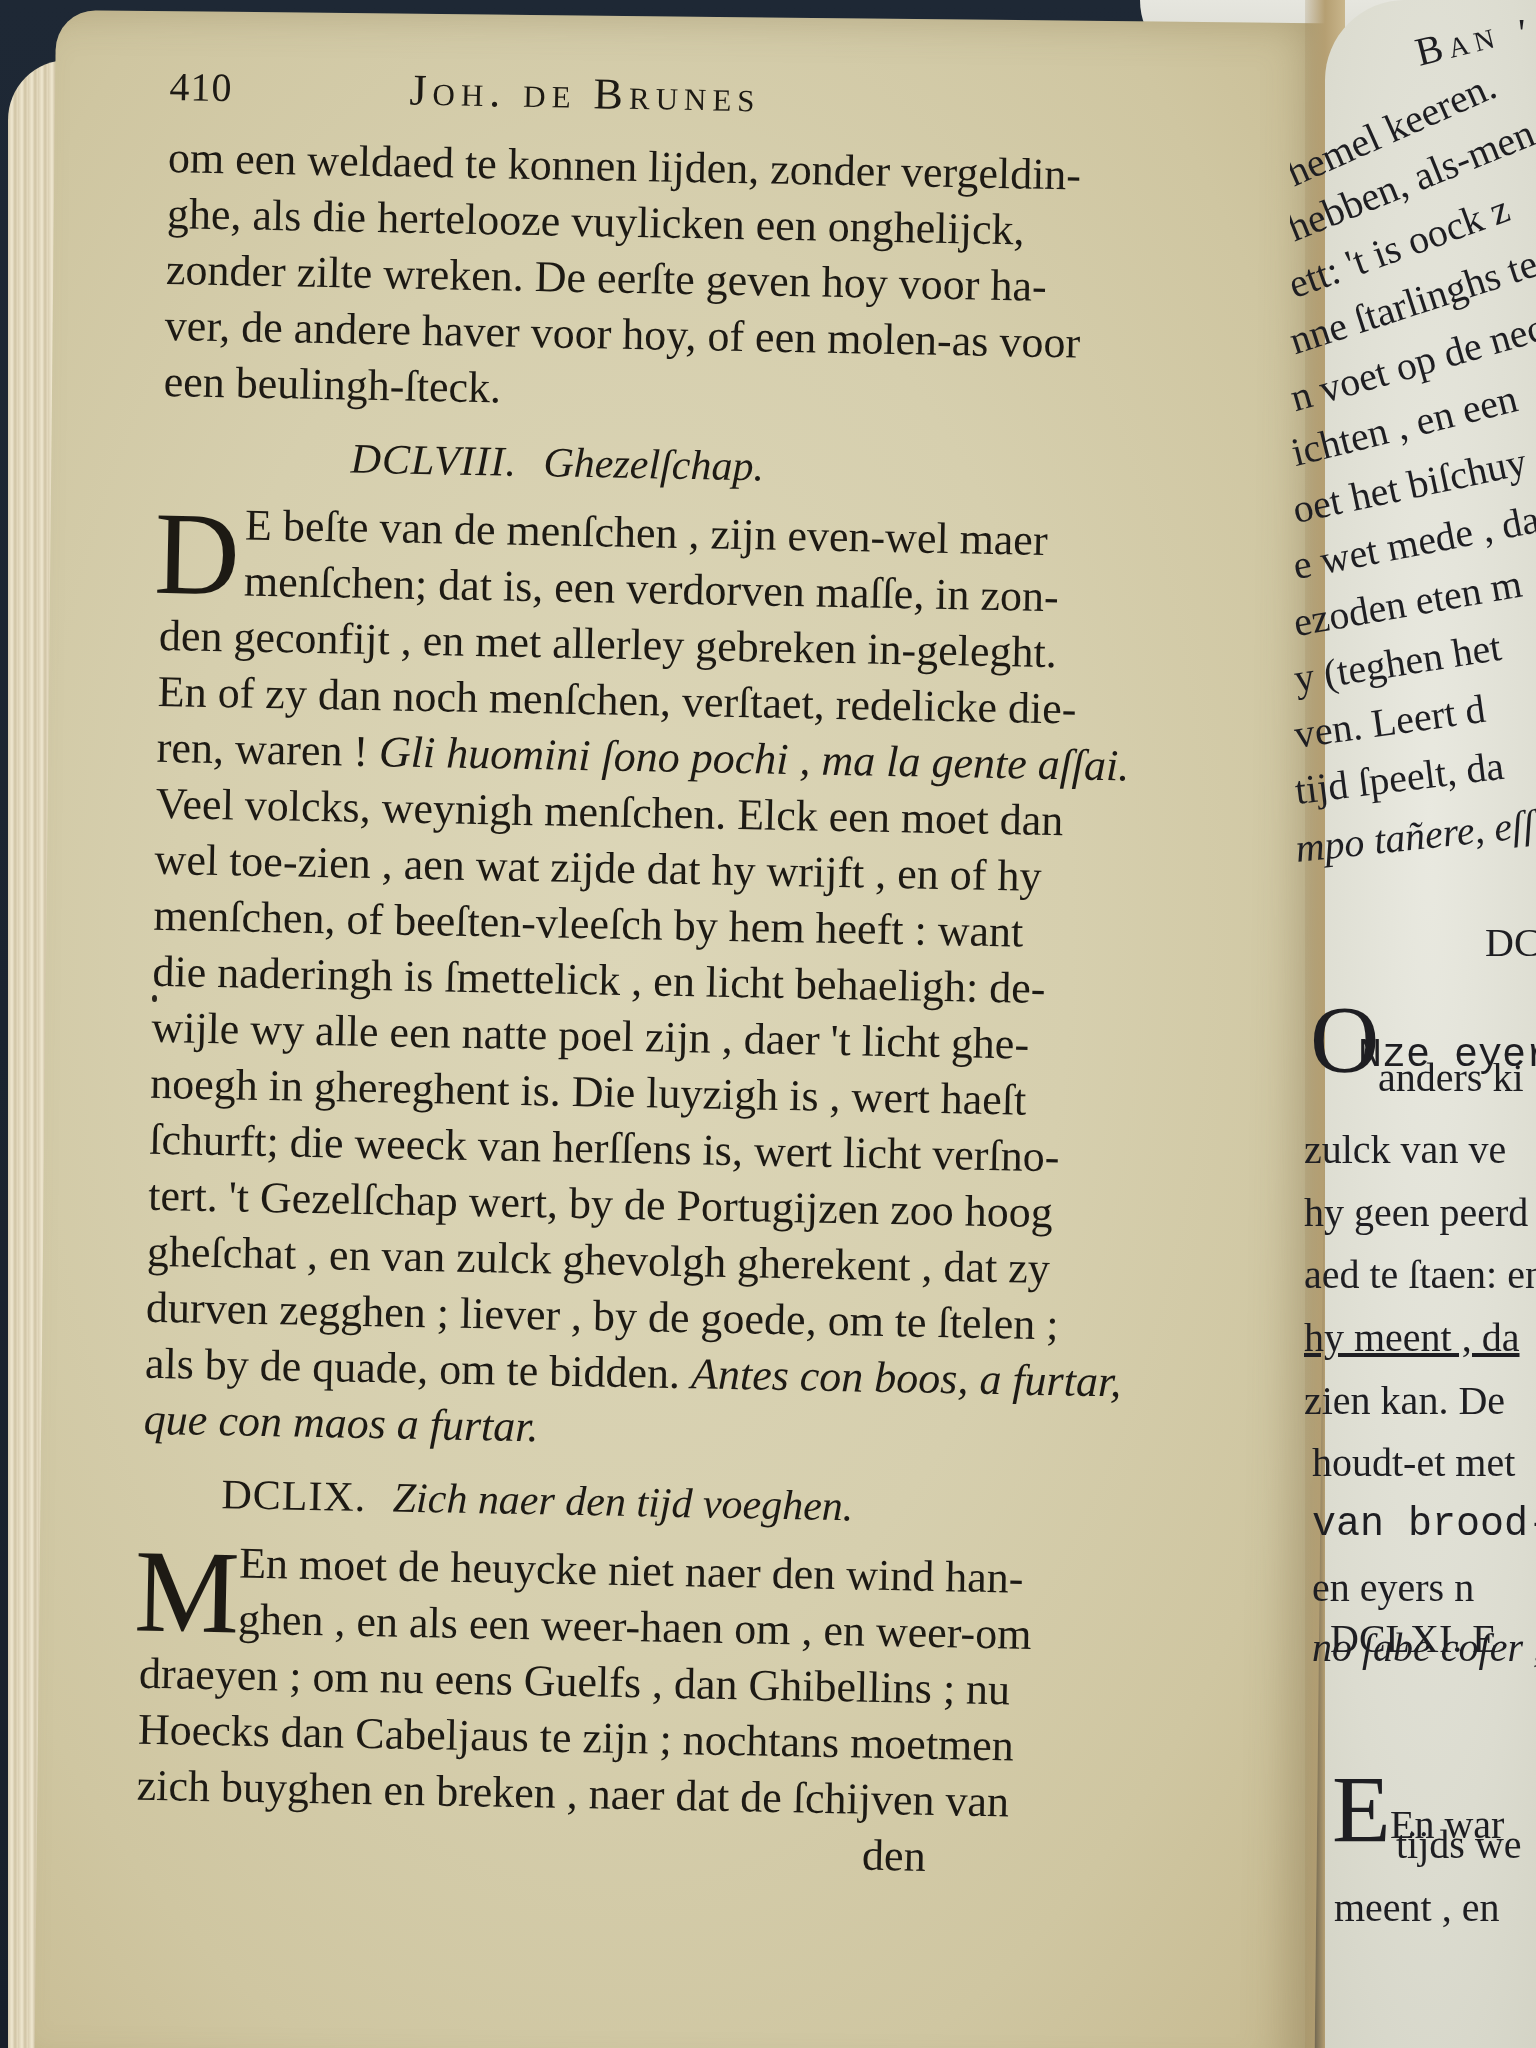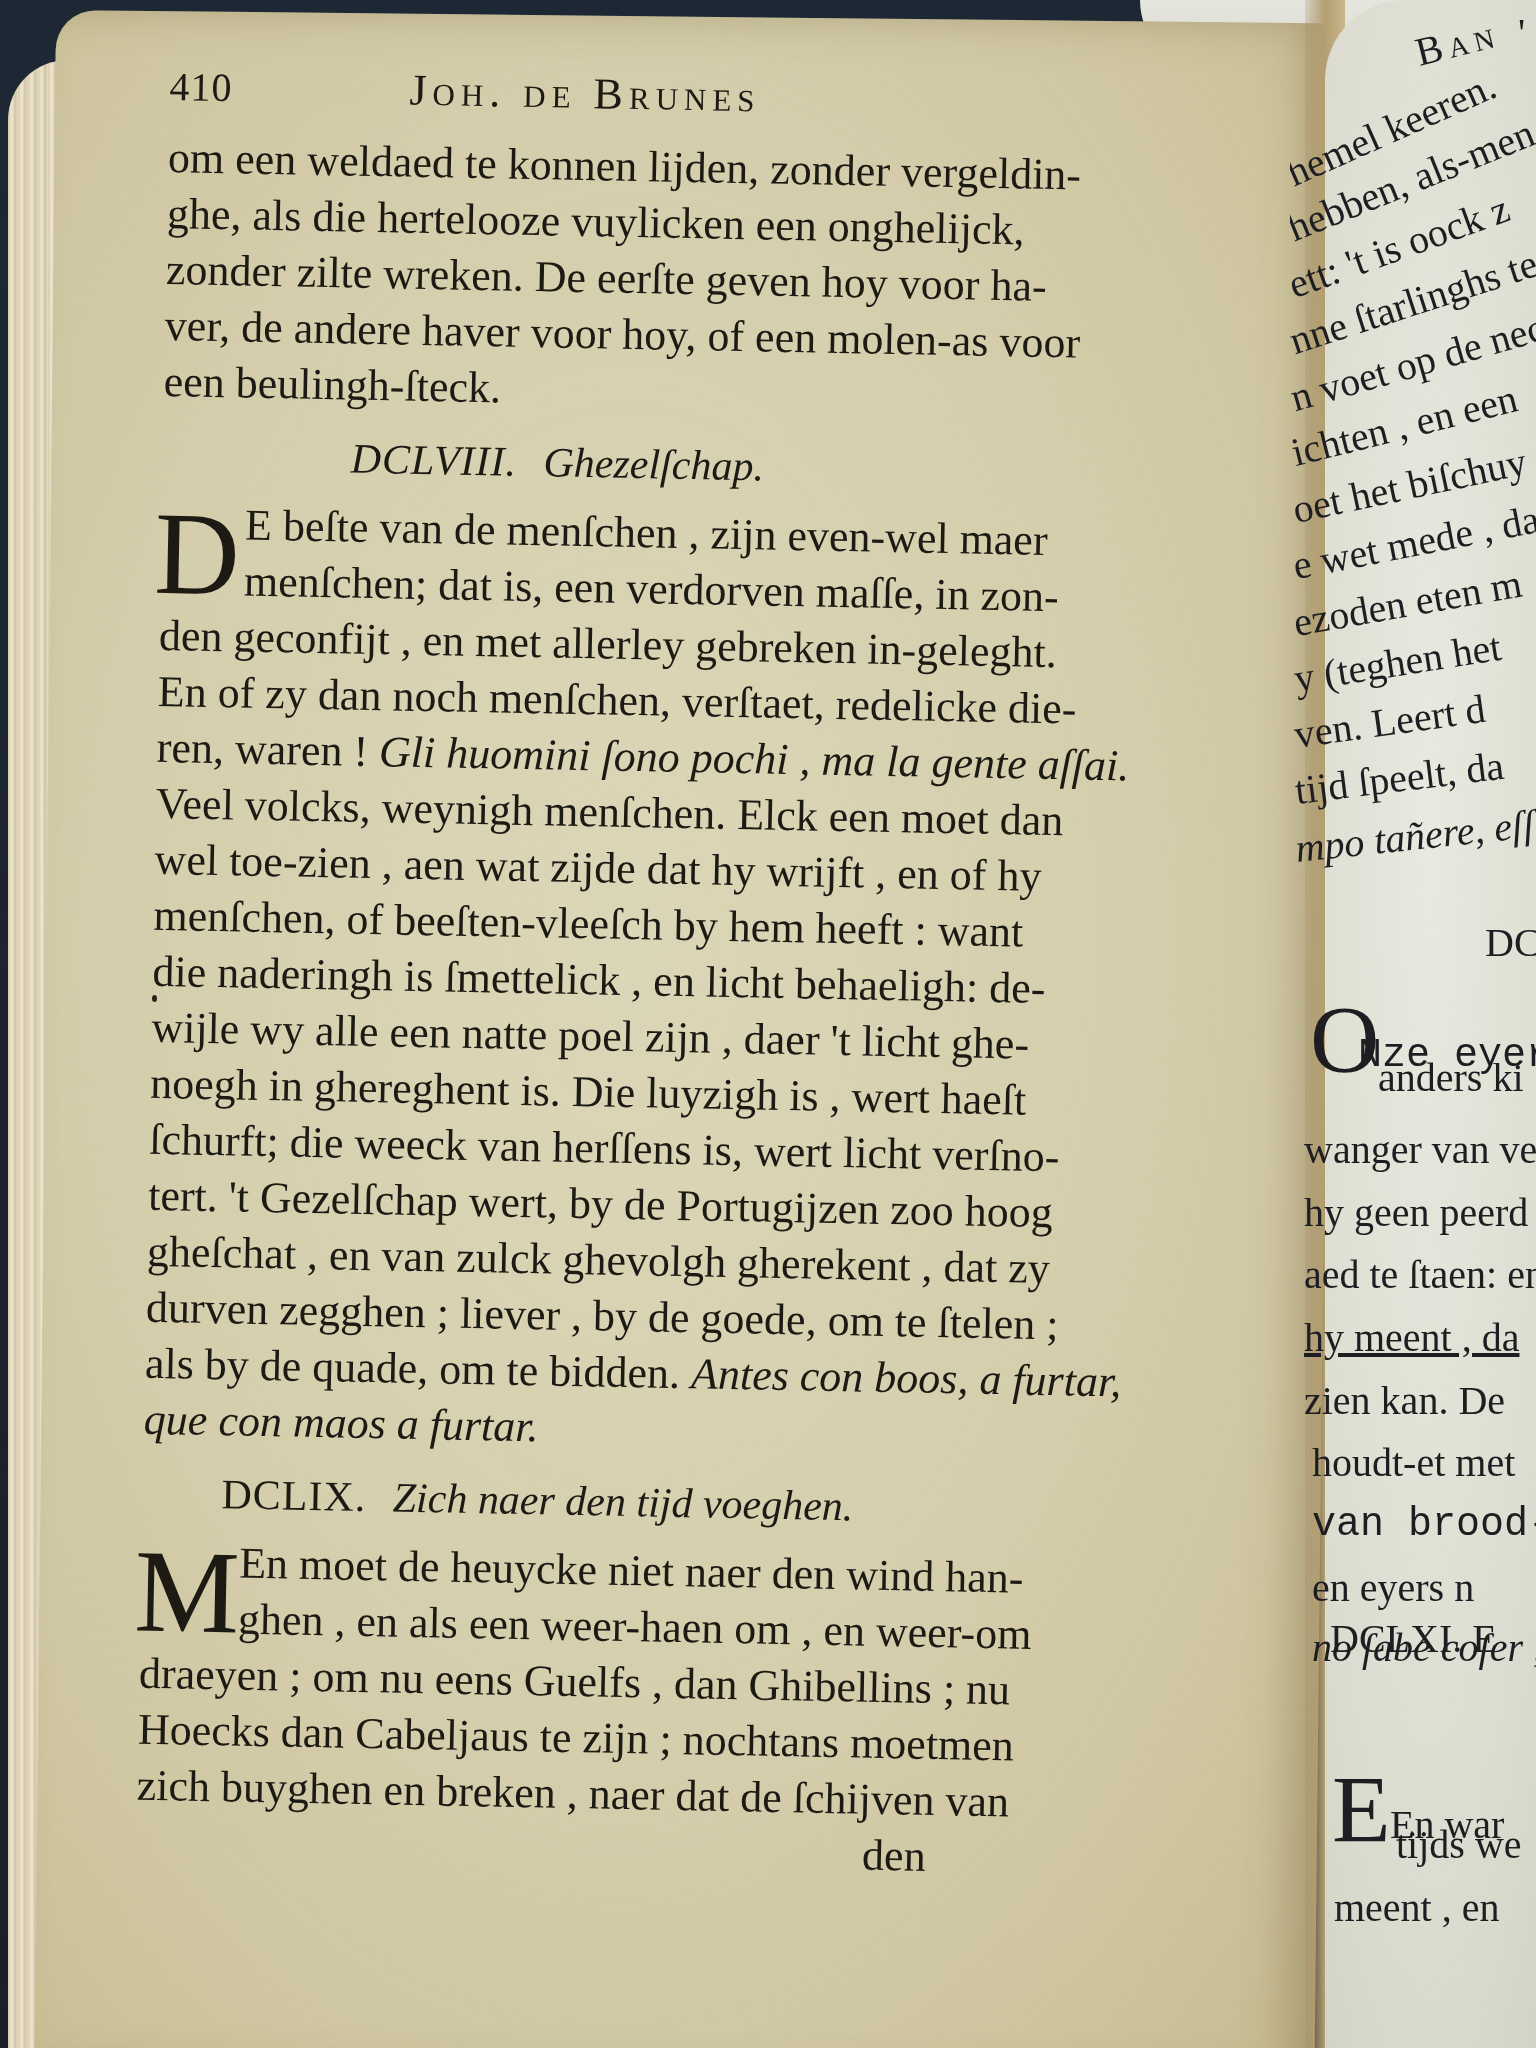--- a/index.html
+++ b/index.html
@@ -257,21 +257,21 @@
     <span class="rline" style="left:8px; top:600px; transform: rotate(-10deg); transform-origin: 0 100%;">ezoden eten m</span>
     <span class="rline" style="left:8px; top:656px; transform: rotate(-9deg); transform-origin: 0 100%;">y (teghen het</span>
     <span class="rline" style="left:8px; top:712px; transform: rotate(-8deg); transform-origin: 0 100%;">ven. Leert d</span>
     <span class="rline" style="left:8px; top:768px; transform: rotate(-7deg); transform-origin: 0 100%;">tijd ſpeelt, da</span>
     <span class="rline" style="left:8px; top:826px; font-style: italic; transform: rotate(-6deg); transform-origin: 0 100%;">mpo tañere, eſſ</span>
 
     <span class="rline" style="left:195px; top:920px;">DC</span>
     <span class="r-dropcap" style="left:20px; top:995px;">O</span>
     <span class="rline" style="left:68px; top:1033px;font-family:Liberation Mono, monospace;">Nze eyers</span>
     <span class="rline" style="left:68px; top:1055px;margin-left:20px;">anders ki</span>
-    <span class="rline" style="left:14px; top:1127px;">wanger van ve</span>
+    <span class="rline" style="left:14px; top:1127px;">zulck van ve</span>
     <span class="rline" style="left:14px; top:1190px;">hy geen peerd i</span>
     <span class="rline" style="left:14px; top:1252px;">aed te ſtaen: en</span>
     <span class="rline" style="left:14px; top:1315px;text-decoration:underline;">hy meent , da</span>
     <span class="rline" style="left:14px; top:1378px;">zien kan. De</span>
     <span class="rline" style="left:22px; top:1440px;">houdt-et met</span>
     <span class="rline" style="left:22px; top:1502px;font-family:Liberation Mono, monospace;">van brood-et</span>
     <span class="rline" style="left:22px; top:1565px;">en eyers n</span>
     <span class="rline" style="left:22px; top:1625px; font-style: italic;">no ſabe coſer ,</span>
 
     <span class="rline" style="left:40px; top:1616px;">DCLXI. E</span>

